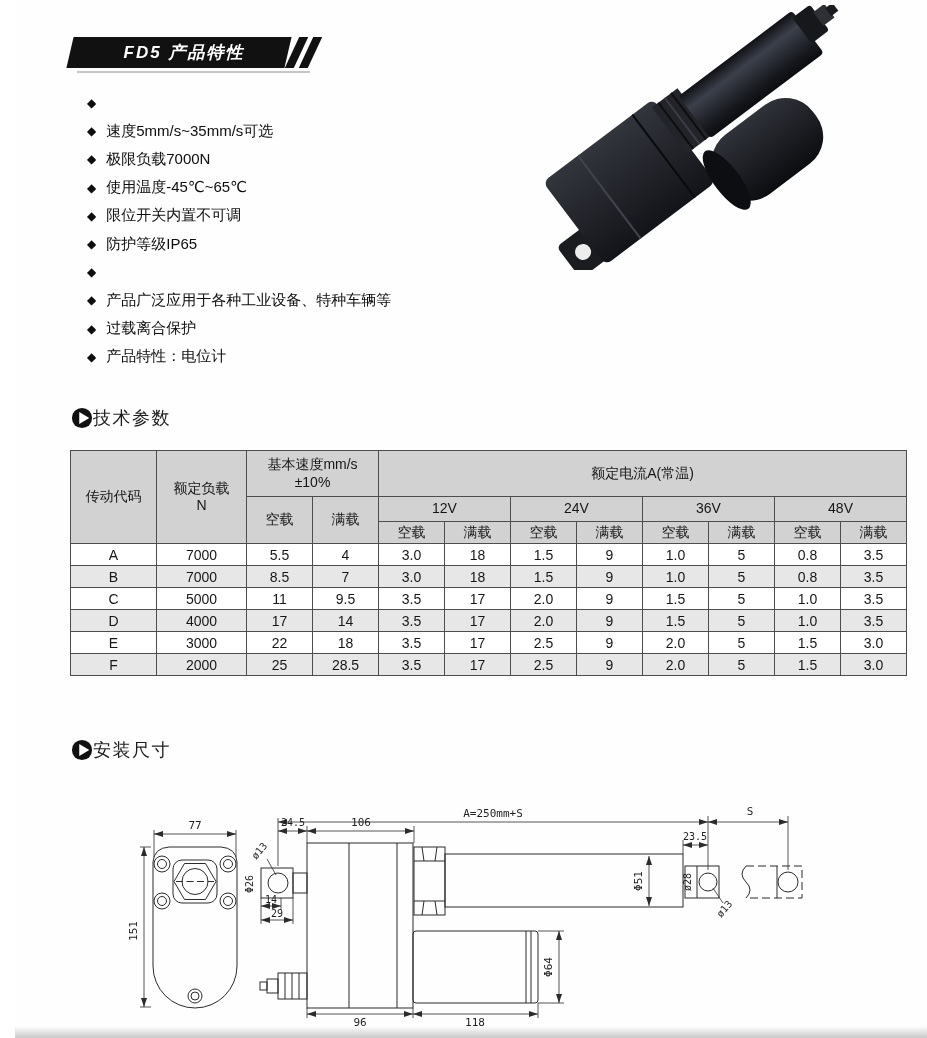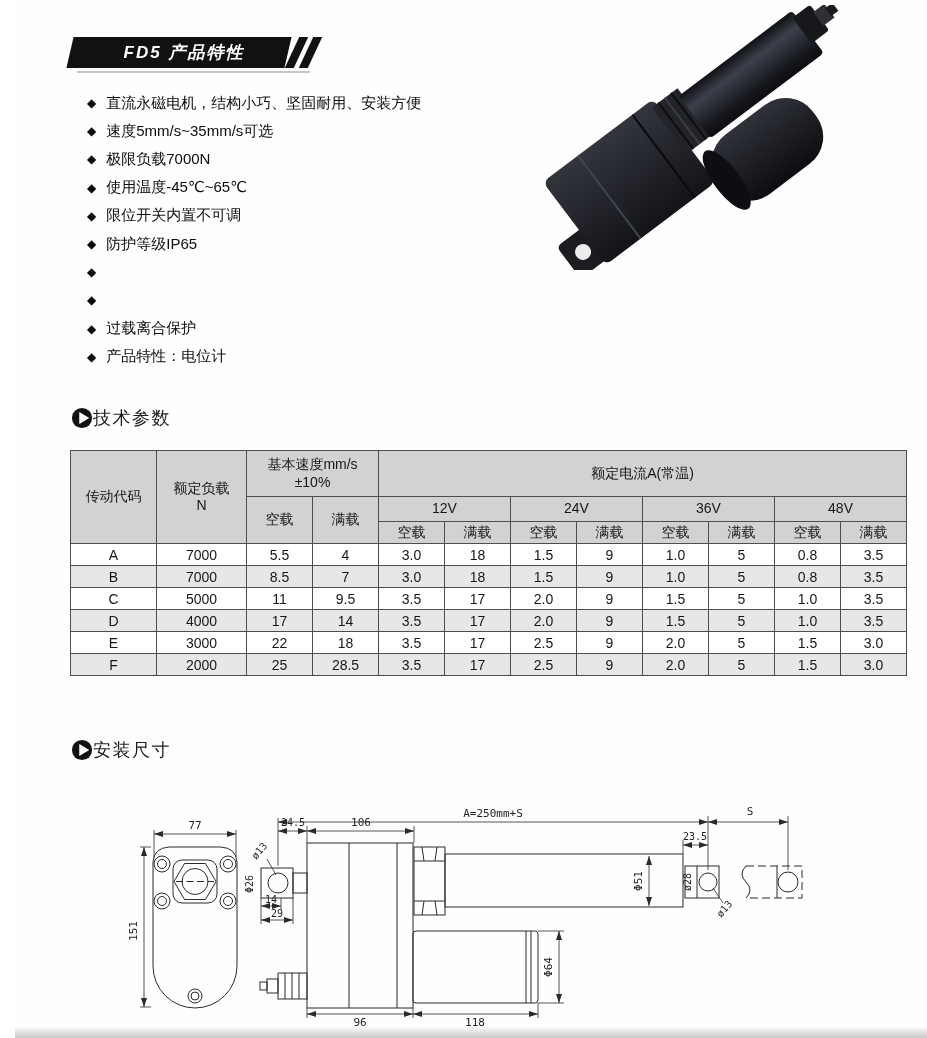--- a/index.html
+++ b/index.html
@@ -56,21 +56,20 @@
     <div class="banner-bg"></div>
     <span class="banner-title">FD5 产品特性</span>
   </div>
   <div class="stripe stripe-1"></div>
   <div class="stripe stripe-2"></div>
   <div class="banner-underline"></div>
 
   <ul class="features">
     <li>
         <span class="diamond">◆</span>
-        <span>直流永磁电机，结构小巧、坚固耐用、安装方便</span>
       </li>
     <li>
         <span class="diamond">◆</span>
         <span>速度5mm/s~35mm/s可选</span>
       </li>
     <li>
         <span class="diamond">◆</span>
         <span>极限负载7000N</span>
       </li>
     <li>
@@ -83,20 +82,21 @@
       </li>
     <li>
         <span class="diamond">◆</span>
         <span>防护等级IP65</span>
       </li>
     <li>
         <span class="diamond">◆</span>
       </li>
     <li>
         <span class="diamond">◆</span>
+        <span>产品广泛应用于各种工业设备、特种车辆等</span>
       </li>
     <li>
         <span class="diamond">◆</span>
         <span>过载离合保护</span>
       </li>
     <li>
         <span class="diamond">◆</span>
         <span>产品特性：电位计</span>
       </li>
   </ul>

